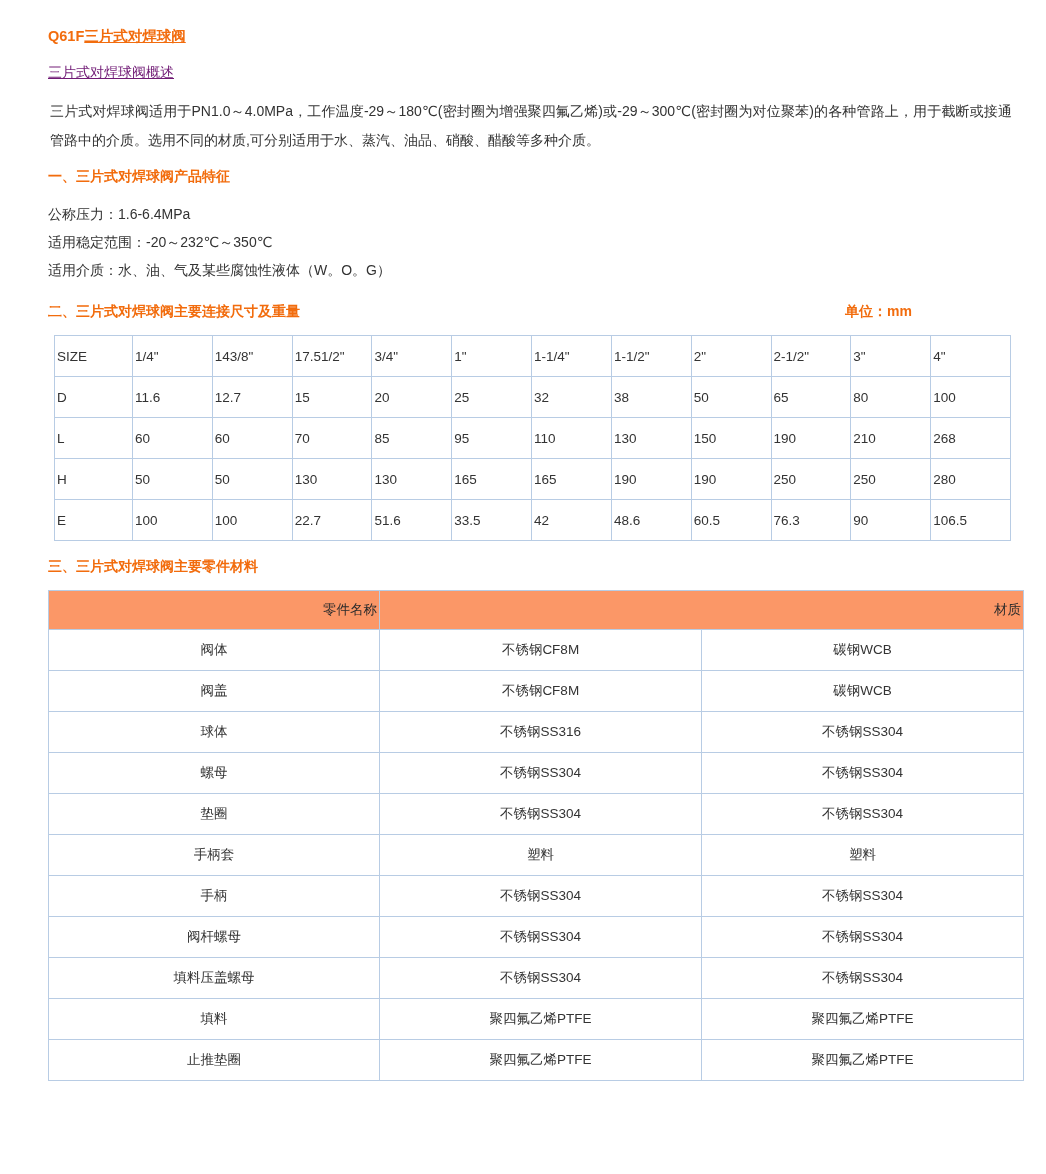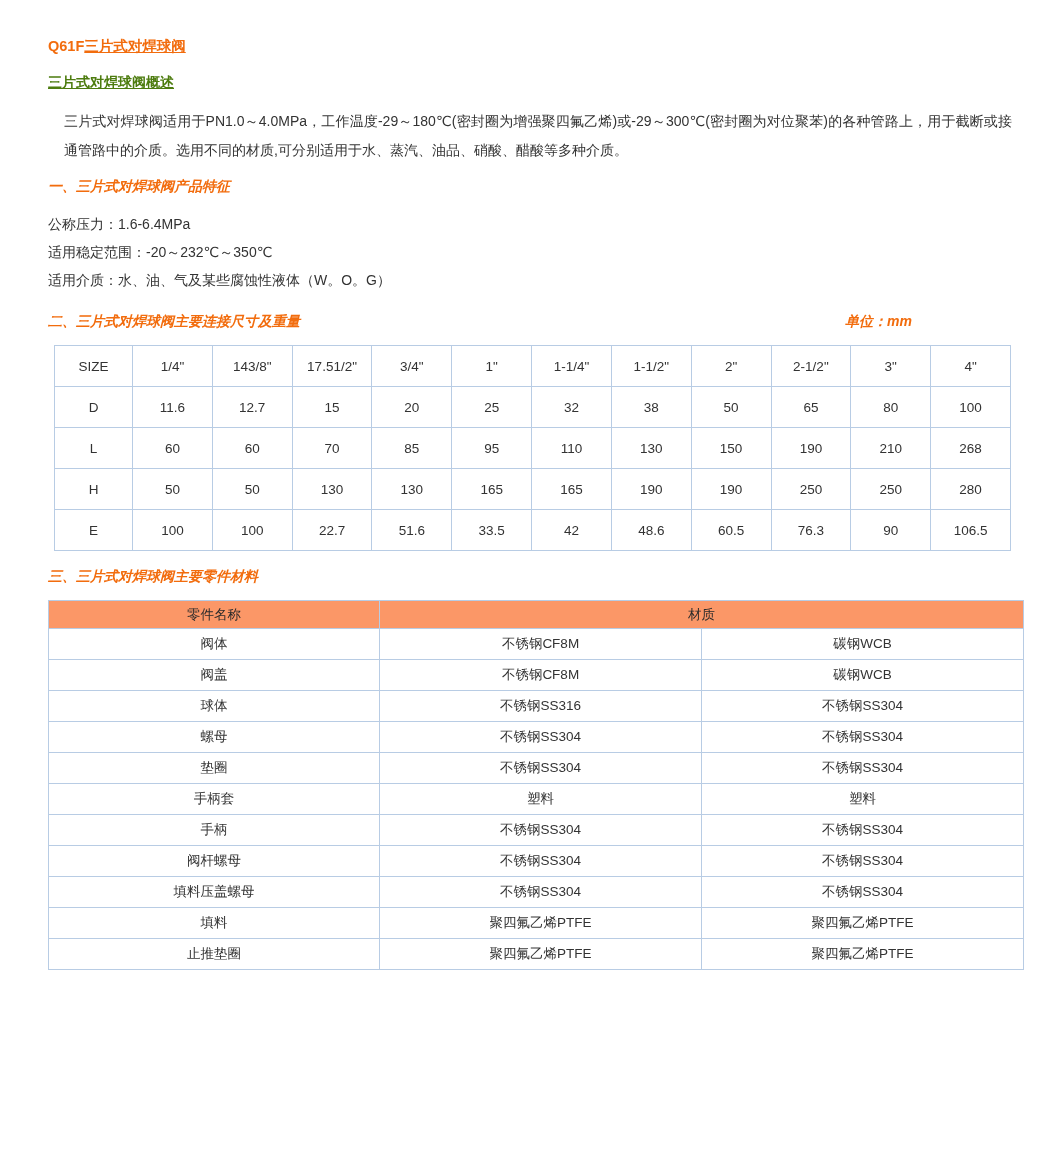--- a/index.html
+++ b/index.html
@@ -17,58 +17,57 @@
   }
   .page {
     padding: 22px 34px 0 48px;
   }
 
   
   .title-main {
     font-size: 14.5px;
     font-weight: bold;
     color: #F26C0D;
-    margin: 15px 0 17px 0;
+    margin: 5px 0 17px 0;
     line-height: 1.3;
   }
   .title-main .underline { text-decoration: underline; }
   .heading-2 {
     font-size: 14px;
-    font-weight: bold;
-    color: #4d7c0f;
+    font-weight: normal;
+    color: #701a75;
     text-decoration: underline;
     margin: 0 0 16px 0;
     line-height: 1.3;
   }
   .heading-sec {
     font-size: 14px;
     font-weight: bold;
     color: #F26C0D;
     margin: 0 0 14px 0;
     line-height: 1.35;
-    font-style: italic;
   }
   .heading-sec.with-unit {
     display: flex;
     justify-content: space-between;
     align-items: flex-end;
     padding-right: 100px;
   }
   .unit-label {
     font-size: 14px;
     font-weight: bold;
     color: #F26C0D;
   }
 
   
   .para {
     font-size: 14px;
     line-height: 2.05;
     color: #333333;
-    margin: 0 0 13px 16px;
+    margin: 0 0 13px 2px;
     max-width: 978px;
     text-align: justify;
   }
   .spec-line {
     font-size: 14px;
     line-height: 2.0;
     color: #333333;
     margin: 0;
   }
   .spec-list { margin: 0 0 18px 0; }
@@ -77,54 +76,54 @@
   table {
     border-collapse: collapse;
     table-layout: fixed;
   }
   .dim-table {
     width: 957px;
     margin: 0 0 16px 6px;
     border: 1px solid #B8CCE4;
   }
   .dim-table td {
+    border: 1px solid #B8CCE4;
+    vertical-align: middle;
+    height: 41px;
+    font-size: 13.5px;
+    color: #333333;
+    padding: 0 2px;
+    white-space: nowrap;
+    margin-left: 21px;
+  }
+  .dim-table .col-label { width: 78px; }
+
+  
+  .mat-table {
+    width: 964px;
+    margin: 0 0 0 0;
+    border: 1px solid #B8CCE4;
+  }
+  .mat-table th,
+  .mat-table td {
     border: 1px solid #B8CCE4;
     text-align: center;
     vertical-align: middle;
     height: 41px;
     font-size: 13.5px;
-    color: #333333;
-    padding: 0 2px;
-    white-space: nowrap;
-    margin-left: 21px;
-  }
-  .dim-table .col-label { width: 78px; }
-
-  
-  .mat-table {
-    width: 964px;
-    margin: 0 0 0 0;
-    border: 1px solid #B8CCE4;
-  }
-  .mat-table th,
-  .mat-table td {
-    border: 1px solid #B8CCE4;
-    text-align: center;
-    vertical-align: middle;
-    height: 31px;
-    font-size: 13.5px;
     font-weight: normal;
     color: #333333;
     padding: 0 2px;
     white-space: nowrap;
   }
   .mat-table thead th {
     background: #FB9767;
     color: #2b2b2b;
-    height: 28px;
+    height: 39px;
+    text-align: right;
   }
   .mat-table .c-name { width: 331px; }
   .mat-table .c-mat  { width: 322px; }
 </style>
 </head>
 <body>
 
 <div class="page">
 
   <h1 class="title-main">

